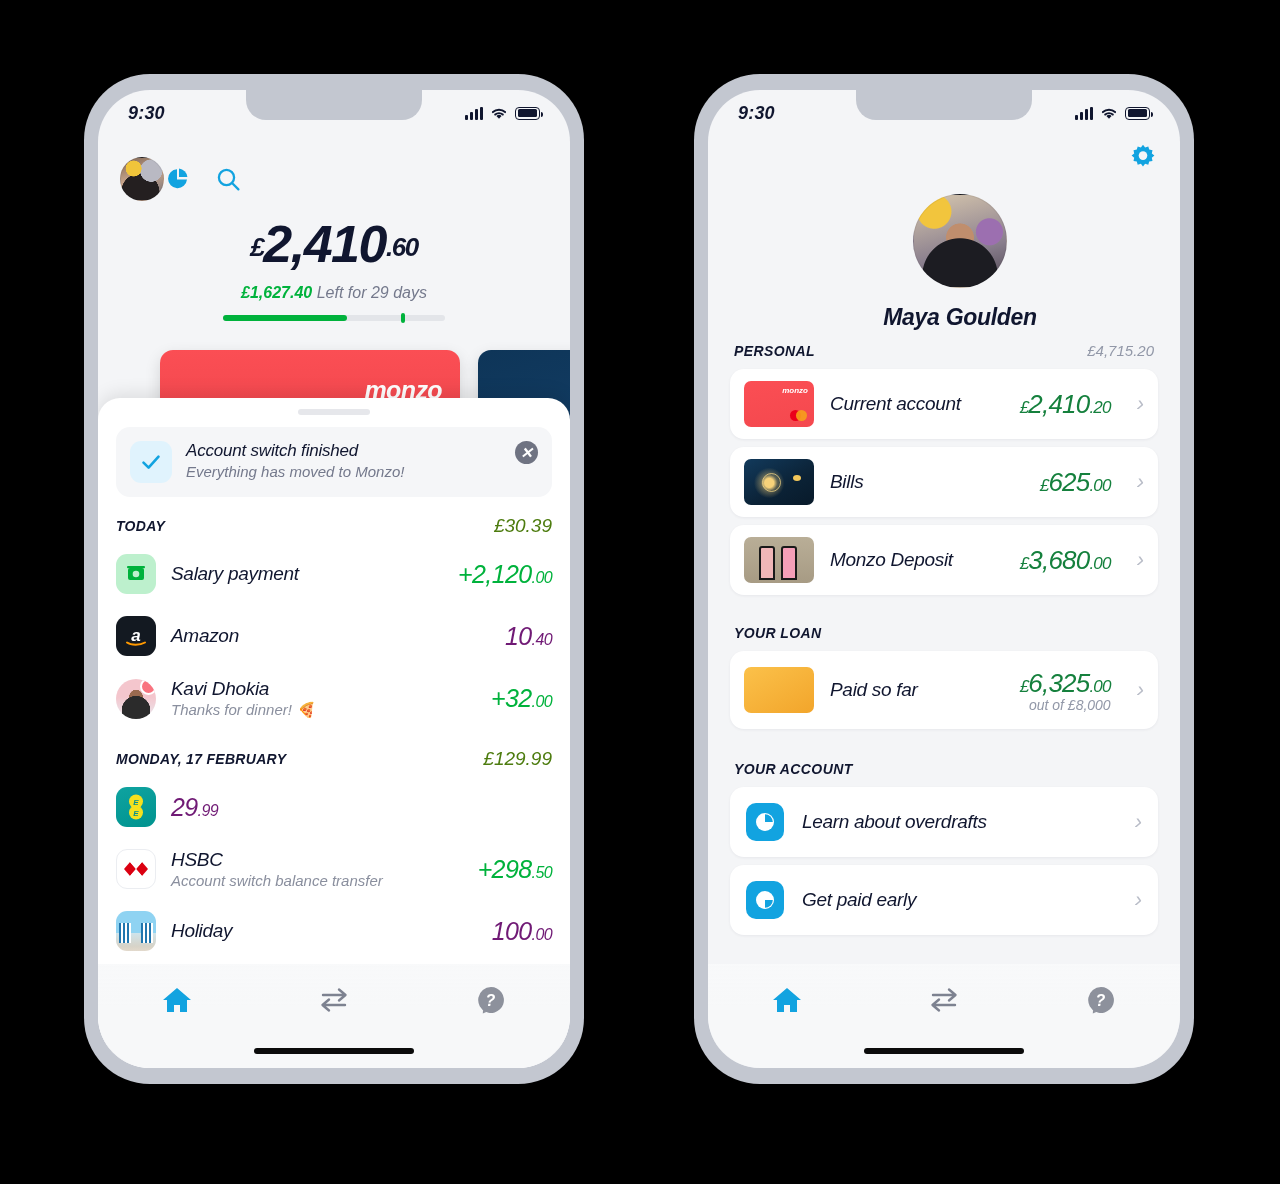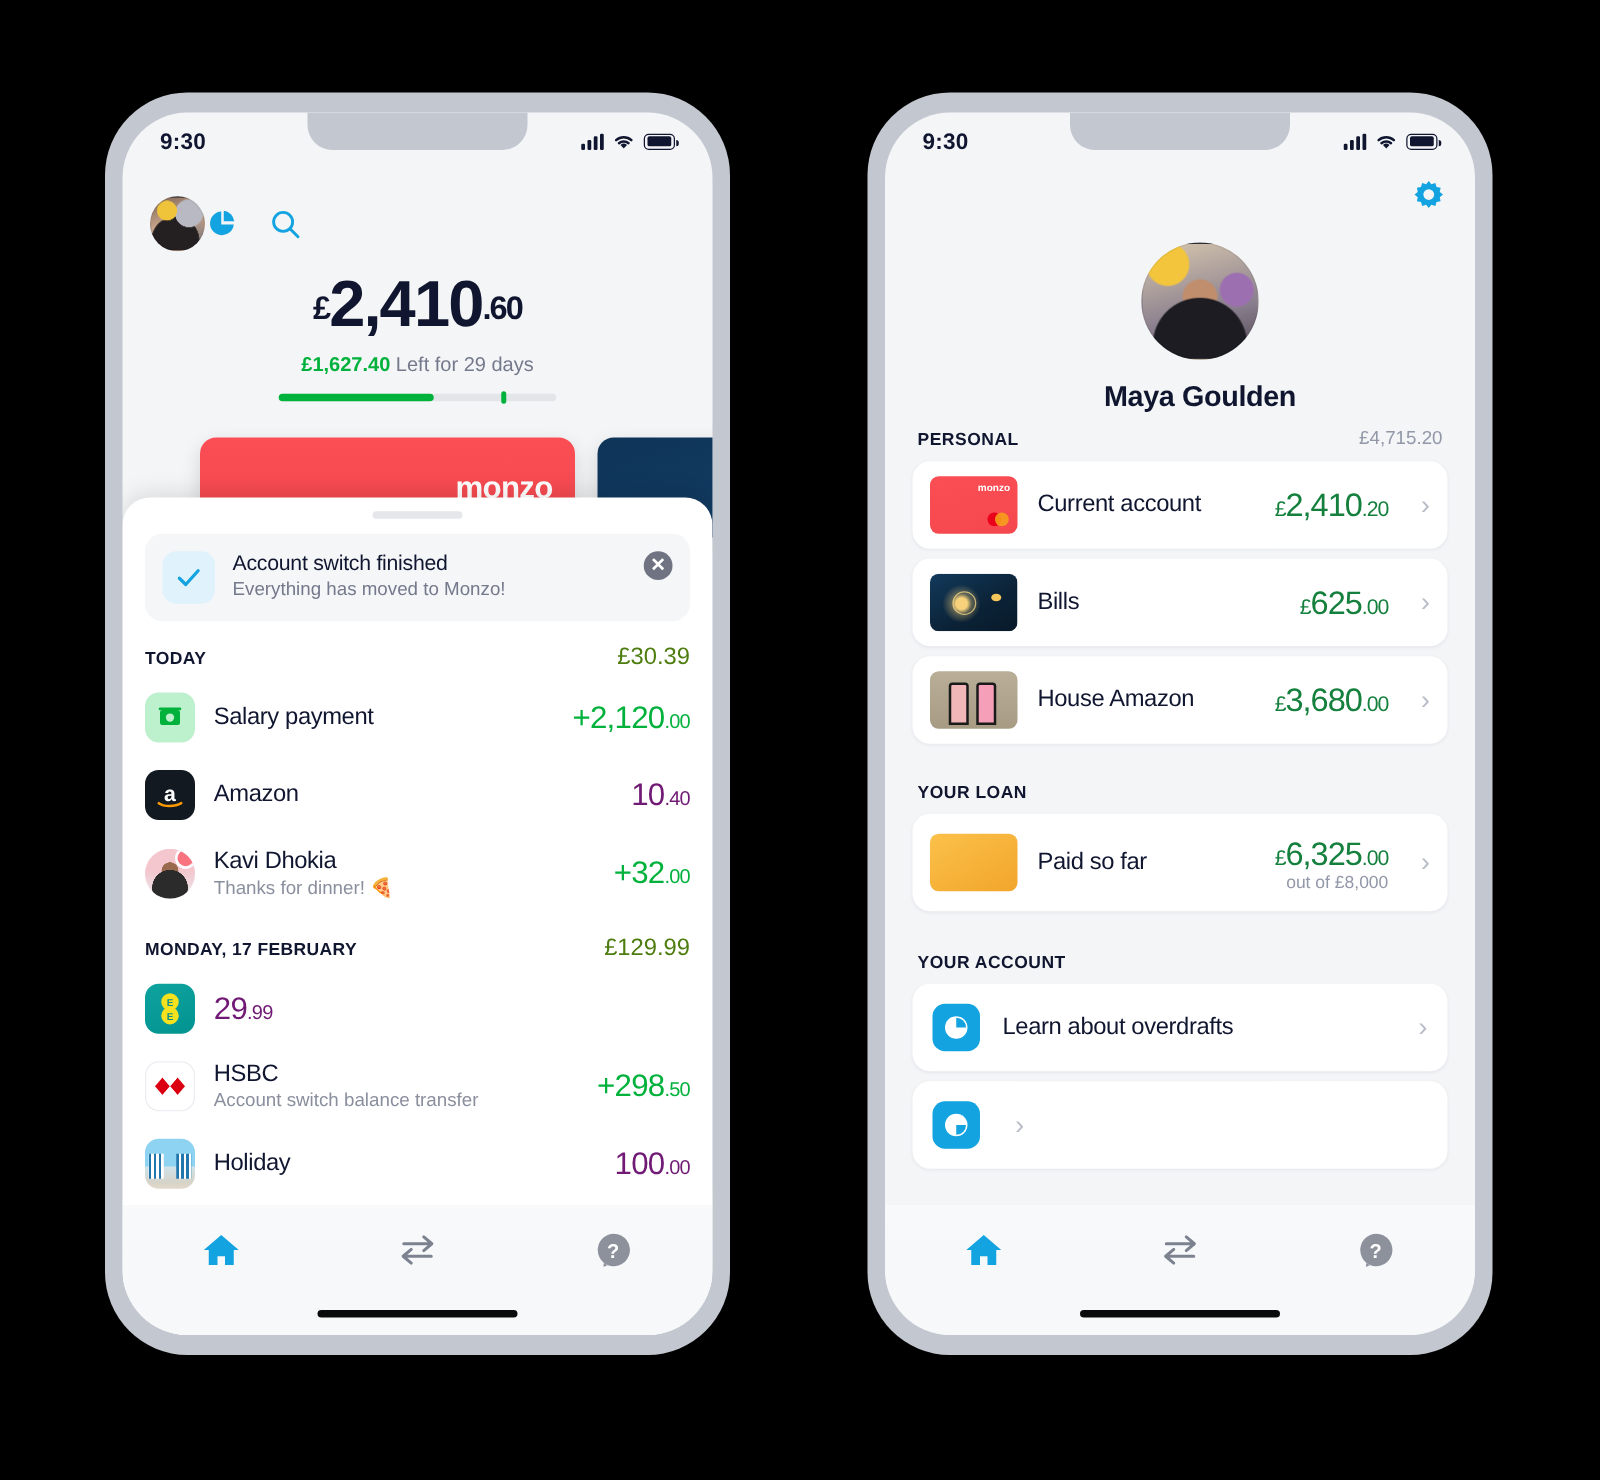--- a/index.html
+++ b/index.html
@@ -7,20 +7,21 @@
   html, body {
     width: 1280px; height: 1184px;
     background: #000000;
     font-family: "Liberation Sans", sans-serif;
     overflow: hidden;
   }
   .stage {
     position: relative;
     width: 1156px; height: 1184px;
     background: #000000;
+    font-style: italic;
   }
 
   
   .phone {
     position: absolute;
     width: 500px; height: 1010px;
     background: #c3c7d0;
     border-radius: 66px;
     padding: 16px 14px;
   }
@@ -639,21 +640,21 @@
             </div>
           </div>
           <div class="chev">›</div>
         </div>
 
         <div class="acct-card">
           <div class="acct-thumb thumb-house">
             <span class="d1"></span>
             <span class="d2"></span>
           </div>
-          <div class="acct-name">House Amazon</div>
+          <div class="acct-name">Monzo Deposit</div>
           <div class="acct-amt-wrap">
             <div class="acct-amt">
               <span class="cur">£</span><span>3,680</span><span class="dec">.00</span>
             </div>
           </div>
           <div class="chev">›</div>
         </div>
 
         <div class="sec-head" style="padding-top:22px">
           <div class="sec-label">YOUR LOAN</div>
@@ -687,20 +688,21 @@
           <div class="chev">›</div>
         </div>
 
         <div class="link-card">
           <div class="link-ico">
             <svg width="24" height="24" viewBox="0 0 24 24">
               <circle cx="12" cy="12" r="9" fill="#ffffff"></circle>
               <path d="M12 12h7.8a7.8 7.8 0 0 1-7.8 7.8z" fill="#12a3e0"></path>
             </svg>
           </div>
+          <div class="link-label">Get paid early</div>
           <div class="chev">›</div>
         </div>
 
       </div>
 
       <div class="tabbar">
         <div class="tabs">
           <div class="tab">
             <svg width="34" height="30" viewBox="0 0 34 30">
               <path d="M17 3 3 15h4v12h7v-7h6v7h7V15h4z" fill="#12a3e0"></path>

